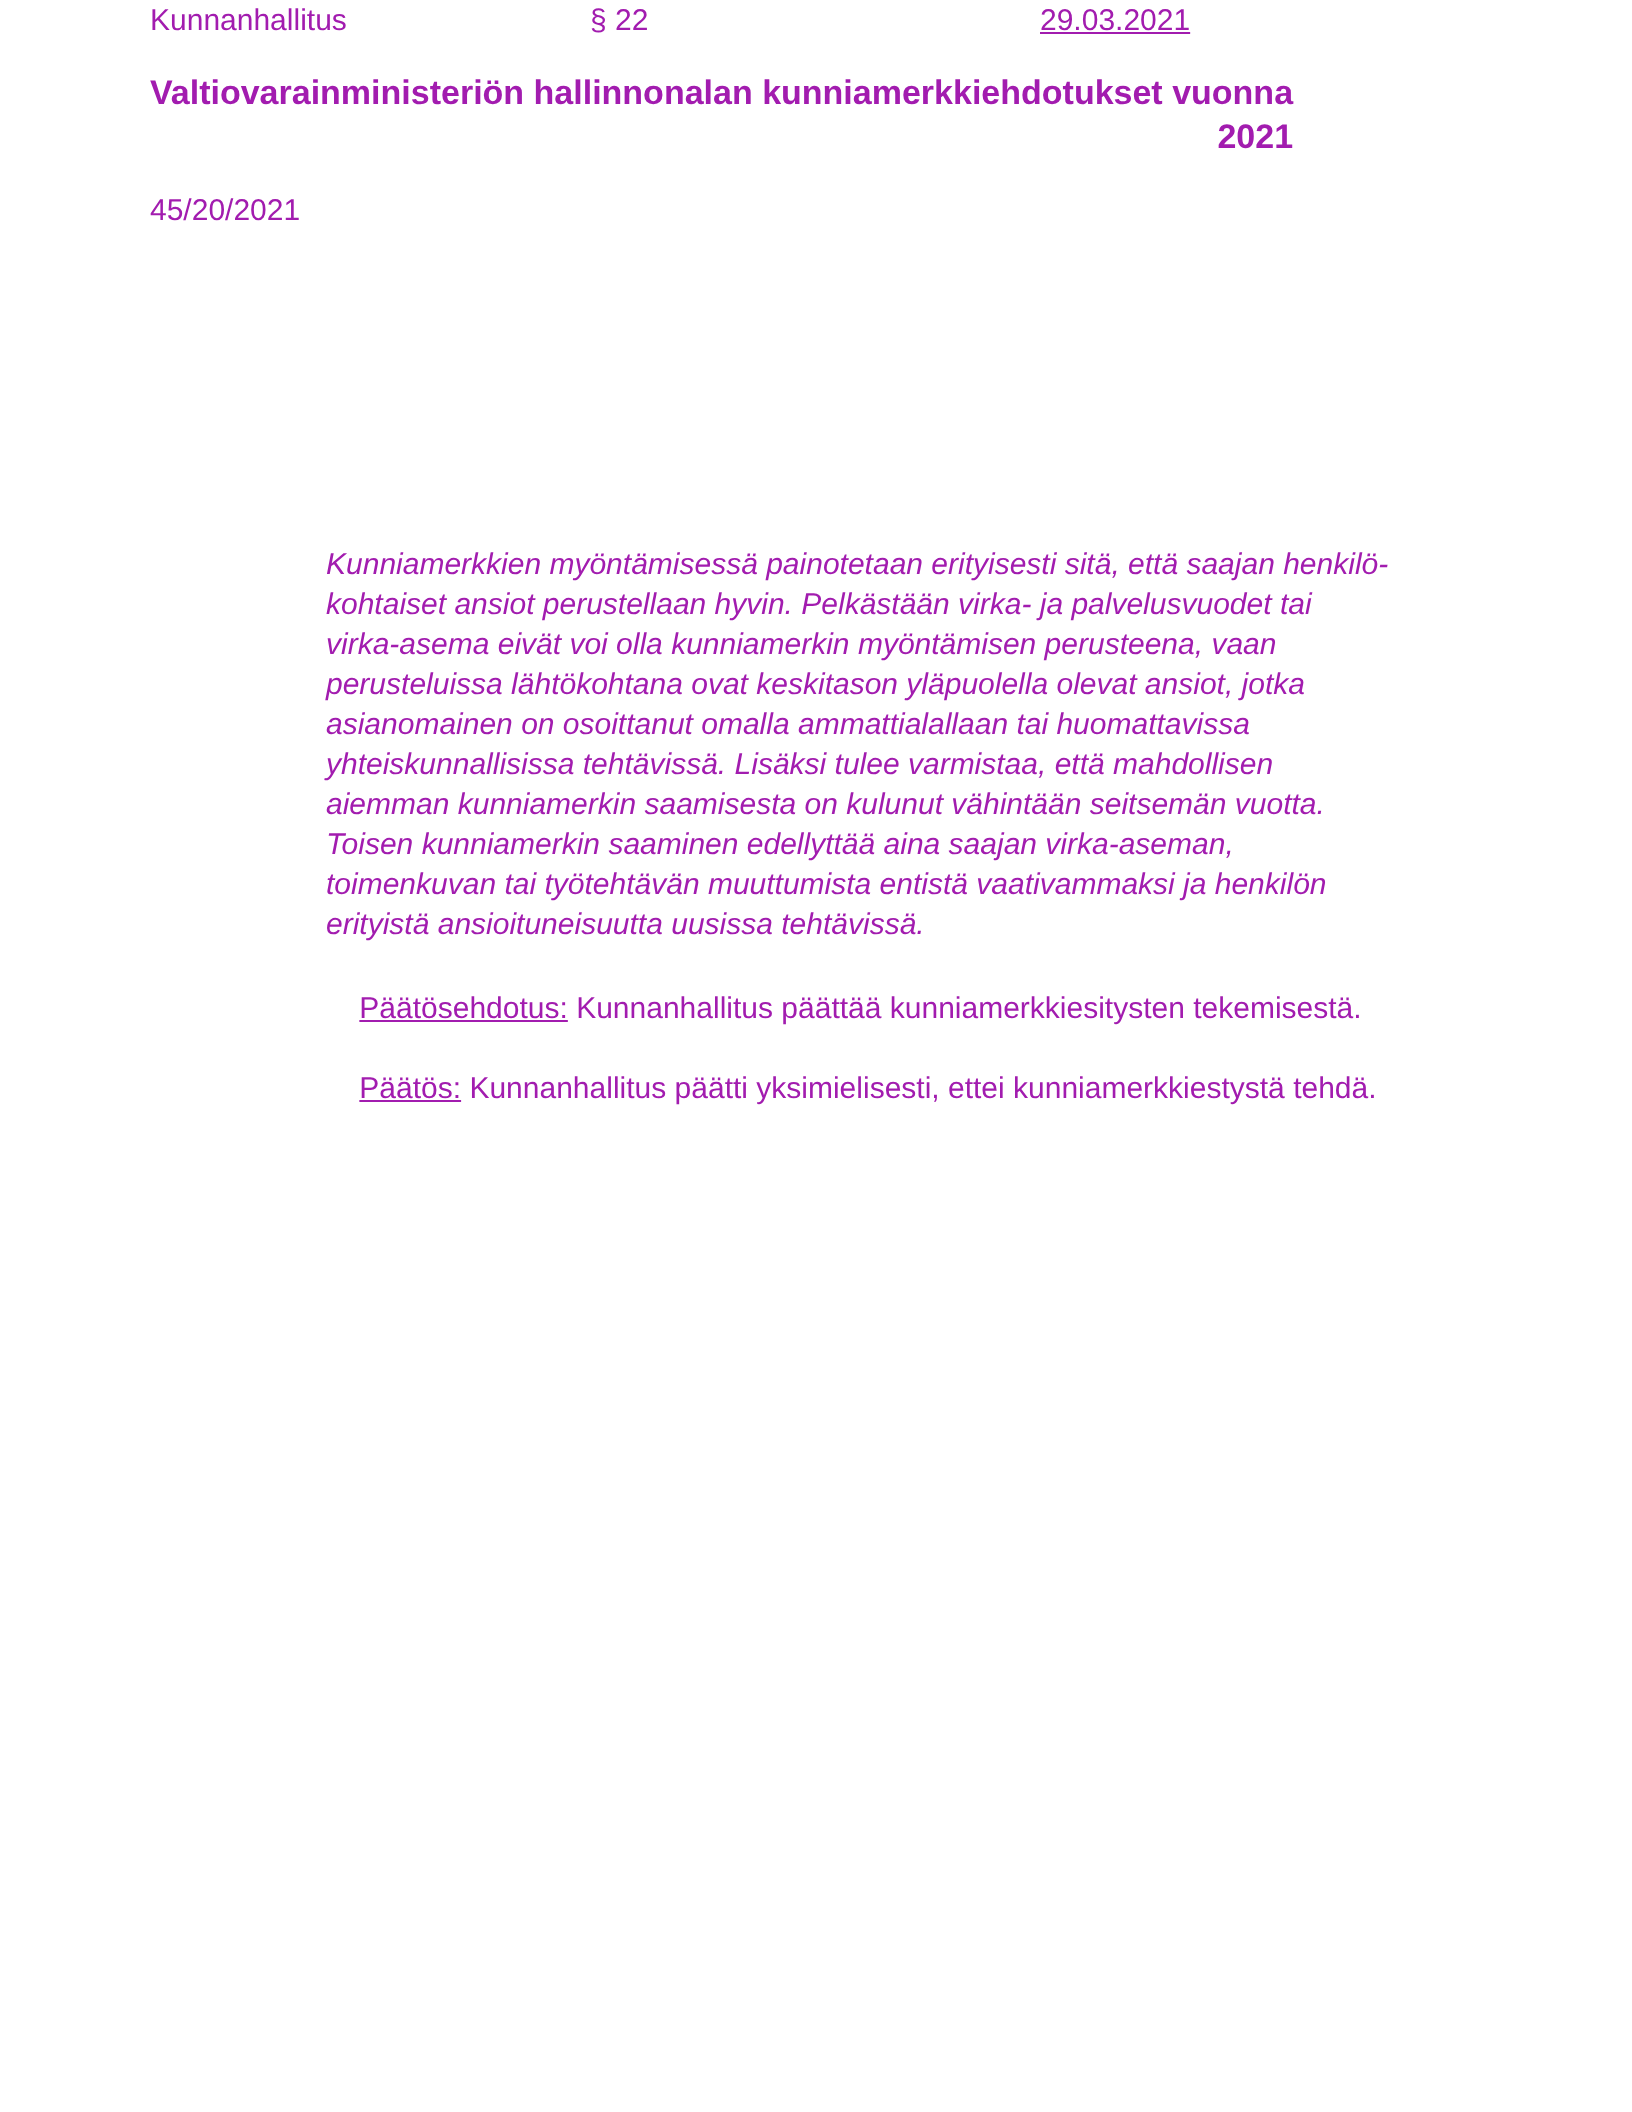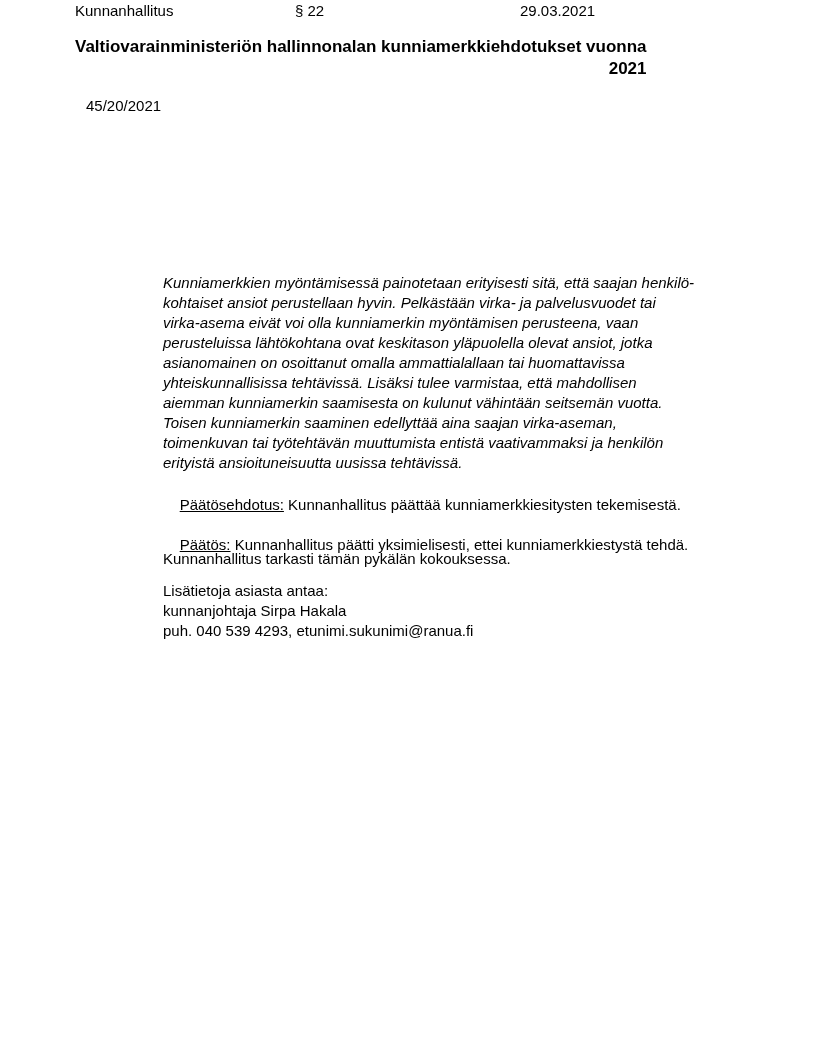--- a/index.html
+++ b/index.html
@@ -5,21 +5,21 @@
   html, body {
     margin: 0;
     padding: 0;
     background: #ffffff;
   }
   .page {
     position: relative;
     width: 816px;
     height: 1056px;
     background: #ffffff;
-    color: #000000;
+    color: #a21caf;
     font-family: "Liberation Sans", sans-serif;
     font-size: 15px;
     line-height: 20px;
     overflow: hidden;
   }
   .abs {
     position: absolute;
     white-space: pre; 
   }
   .doc-title {
@@ -33,27 +33,27 @@
   }
 </style>
 </head>
 <body>
 
 <div class="page">
 
   <div>
     <span class="abs" style="left:75px; top:1px;">Kunnanhallitus</span>
     <span class="abs" style="left:295px; top:1px;">§ 22</span>
-    <span class="abs" style="left:520px; top:1px;">29.03.2021</span>
+    <span class="abs" style="left:520px; top:1px;text-decoration:underline;">29.03.2021</span>
   </div>
 
   <h1 class="abs doc-title" style="left:75px; top:36px; margin:0;text-align:right;">Valtiovarainministeriön hallinnonalan kunniamerkkiehdotukset vuonna
 2021</h1>
 
-  <div class="abs" style="left:86px; top:96px;">45/20/2021</div>
+  <div class="abs" style="left:75px; top:96px;">45/20/2021</div>
 
 
 
   <div class="abs" style="left:163px; top:273px;font-style:italic;">Kunniamerkkien myöntämisessä painotetaan erityisesti sitä, että saajan henkilö-
 kohtaiset ansiot perustellaan hyvin. Pelkästään virka- ja palvelusvuodet tai
 virka-asema eivät voi olla kunniamerkin myöntämisen perusteena, vaan
 perusteluissa lähtökohtana ovat keskitason yläpuolella olevat ansiot, jotka
 asianomainen on osoittanut omalla ammattialallaan tai huomattavissa
 yhteiskunnallisissa tehtävissä. Lisäksi tulee varmistaa, että mahdollisen
 aiemman kunniamerkin saamisesta on kulunut vähintään seitsemän vuotta.
@@ -62,19 +62,15 @@
 erityistä ansioituneisuutta uusissa tehtävissä.</div>
 
   <div class="abs" style="left:163px; top:475px;">
     <span class="statement-label">Päätösehdotus:</span><span> Kunnanhallitus päättää kunniamerkkiesitysten tekemisestä.</span>
   </div>
 
   <div class="abs" style="left:163px; top:515px;">
     <span class="statement-label">Päätös:</span><span> Kunnanhallitus päätti yksimielisesti, ettei kunniamerkkiestystä tehdä.</span>
   </div>
 
-  <div class="abs" style="left:163px; top:549px;">Kunnanhallitus tarkasti tämän pykälän kokouksessa.</div>
 
-  <div class="abs" style="left:163px; top:581px;">Lisätietoja asiasta antaa:
-kunnanjohtaja Sirpa Hakala
-puh. 040 539 4293, etunimi.sukunimi@ranua.fi</div>
 
 </div>
 
 </body></html>

